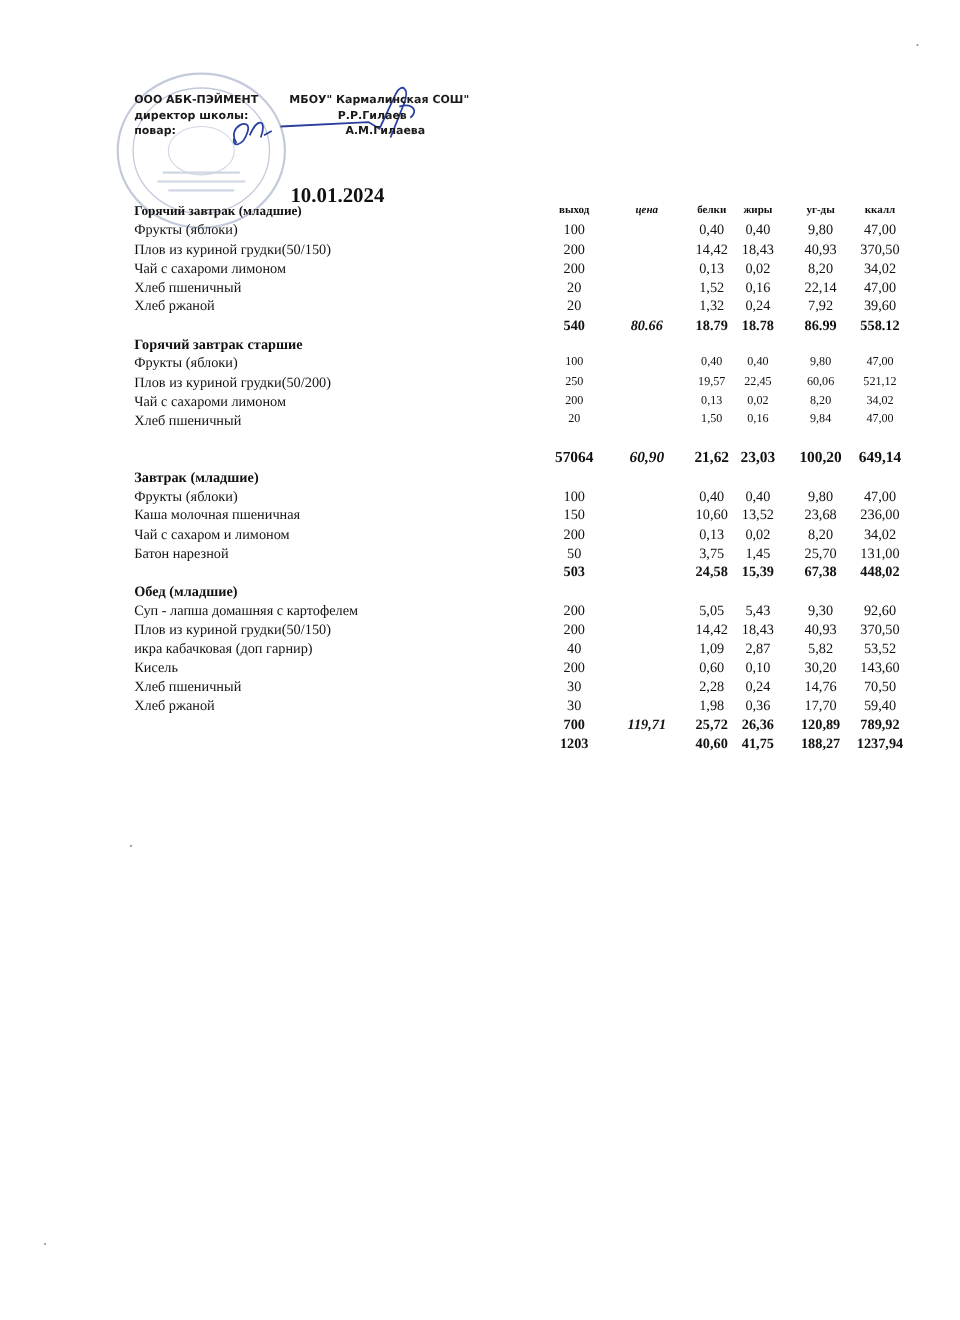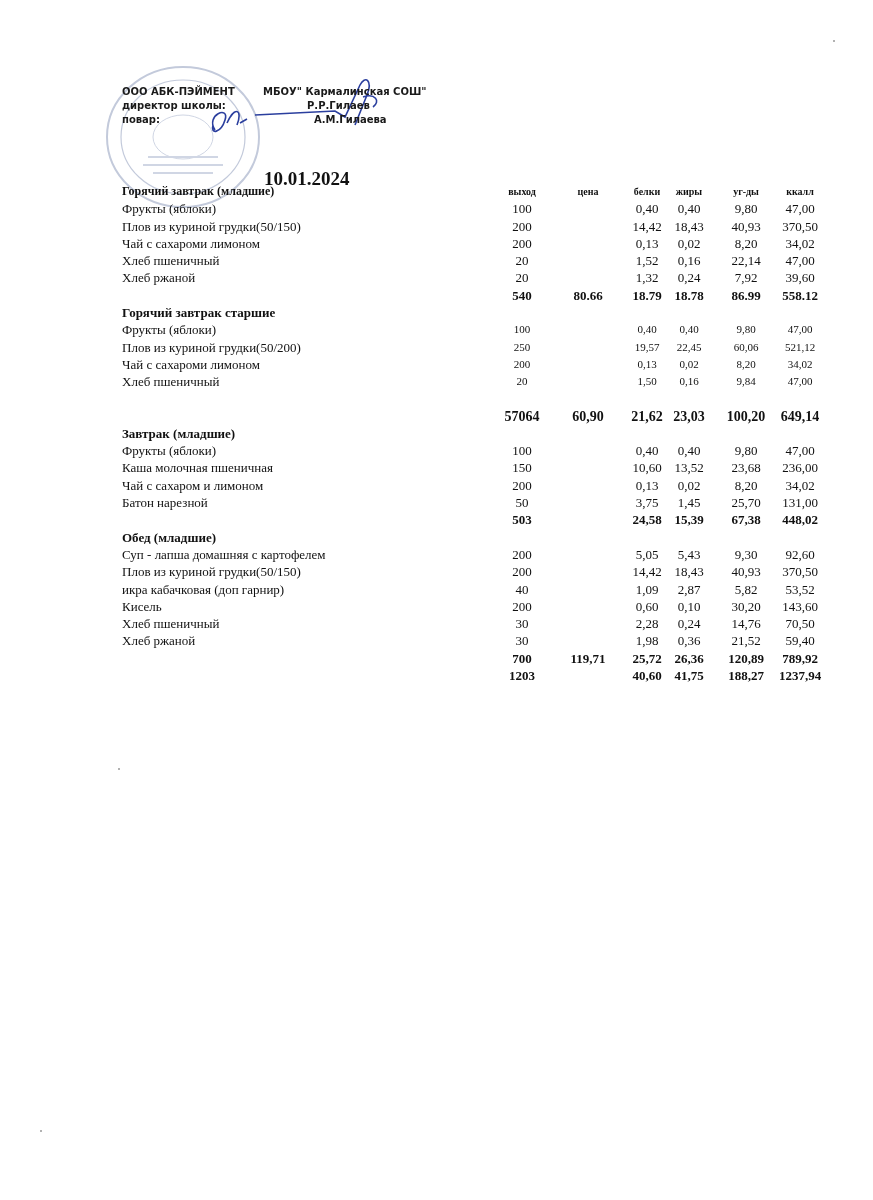--- a/index.html
+++ b/index.html
@@ -7,21 +7,21 @@
   .header { position: absolute; left: 0; top: 0; width: 873px; height: 180px; }
   .hdr-text { position: absolute; font-family: "DejaVu Sans", sans-serif; font-weight: bold; font-size: 10px; color: #1a1a1a; white-space: nowrap; }
   .stamp { position: absolute; left: 103px; top: 62px; width: 160px; height: 150px; }
   .signature { position: absolute; left: 185px; top: 75px; width: 210px; height: 70px; }
   .date { position: absolute; left: 264px; top: 168px; font-family: "Liberation Serif", serif; font-weight: bold; font-size: 19px; }
   .table { position: absolute; left: 122px; top: 183px; width: 700px; font-family: "Liberation Serif", serif; font-size: 13px; }
   .row { position: relative; height: 17.3px; line-height: 17.3px; }
   .row .name { position: absolute; left: 0; white-space: nowrap; }
   .row .c { position: absolute; text-align: center; width: 60px; }
   .c.v { left: 370px; }
-  .c.p { left: 436px; }
+  .c.p { left: 436px; font-style: italic; }
   .c.b { left: 495px; }
   .c.f { left: 537px; }
   .c.u { left: 594px; }
   .c.k { left: 648px; }
   .bold { font-weight: bold; }
   .hdrrow .c { font-weight: bold; font-size: 10px; }
   .hdrrow .name { font-weight: bold; font-size: 12px; }
   .section .name { font-weight: bold; font-size: 13px; }
   .small .c { font-size: 11px; }
   .bigtot .c { font-size: 14px; font-weight: bold; }
@@ -270,21 +270,21 @@
         <span class="c f">0,24</span>
         <span class="c u">14,76</span>
         <span class="c k">70,50</span>
       </div>
       <div class="row">
         <span class="name">Хлеб ржаной</span>
         <span class="c v">30</span>
         <span class="c p"></span>
         <span class="c b">1,98</span>
         <span class="c f">0,36</span>
-        <span class="c u">21,52</span>
+        <span class="c u">17,70</span>
         <span class="c k">59,40</span>
       </div>
     </div>
   <div class="row bold">
     <span class="c v">700</span>
     <span class="c p">119,71</span>
     <span class="c b">25,72</span>
     <span class="c f">26,36</span>
     <span class="c u">120,89</span>
     <span class="c k">789,92</span>

